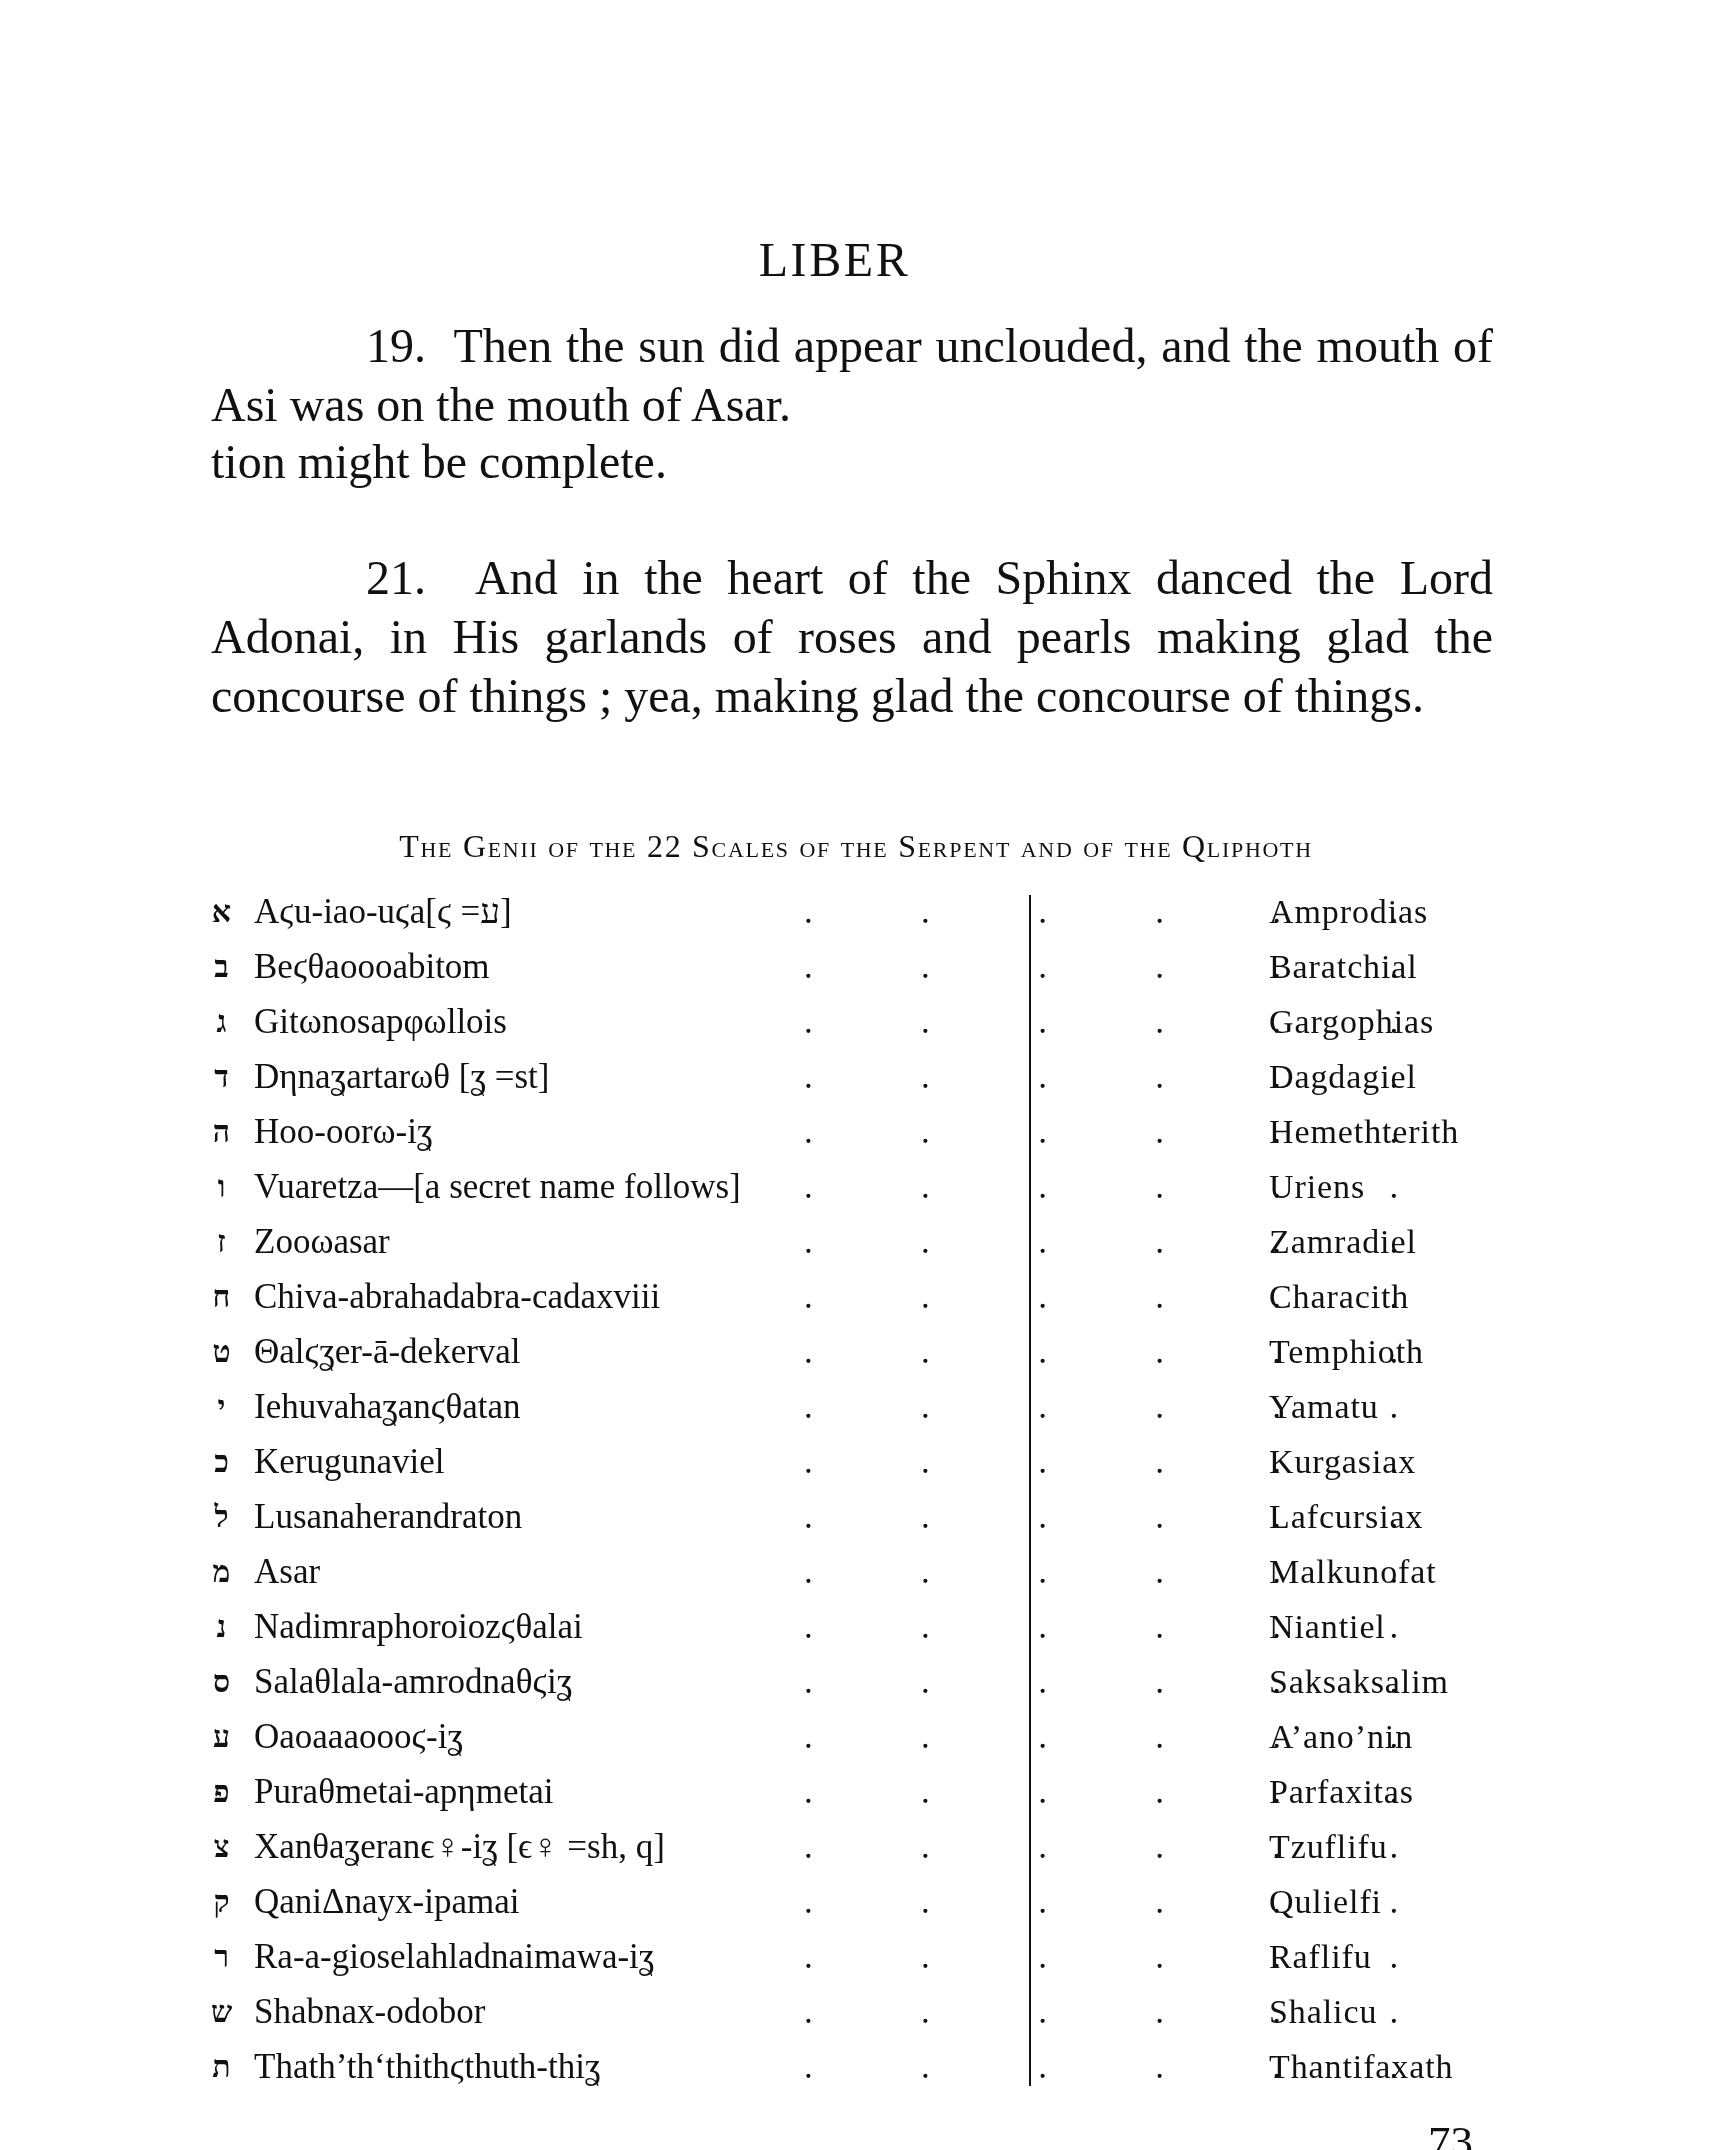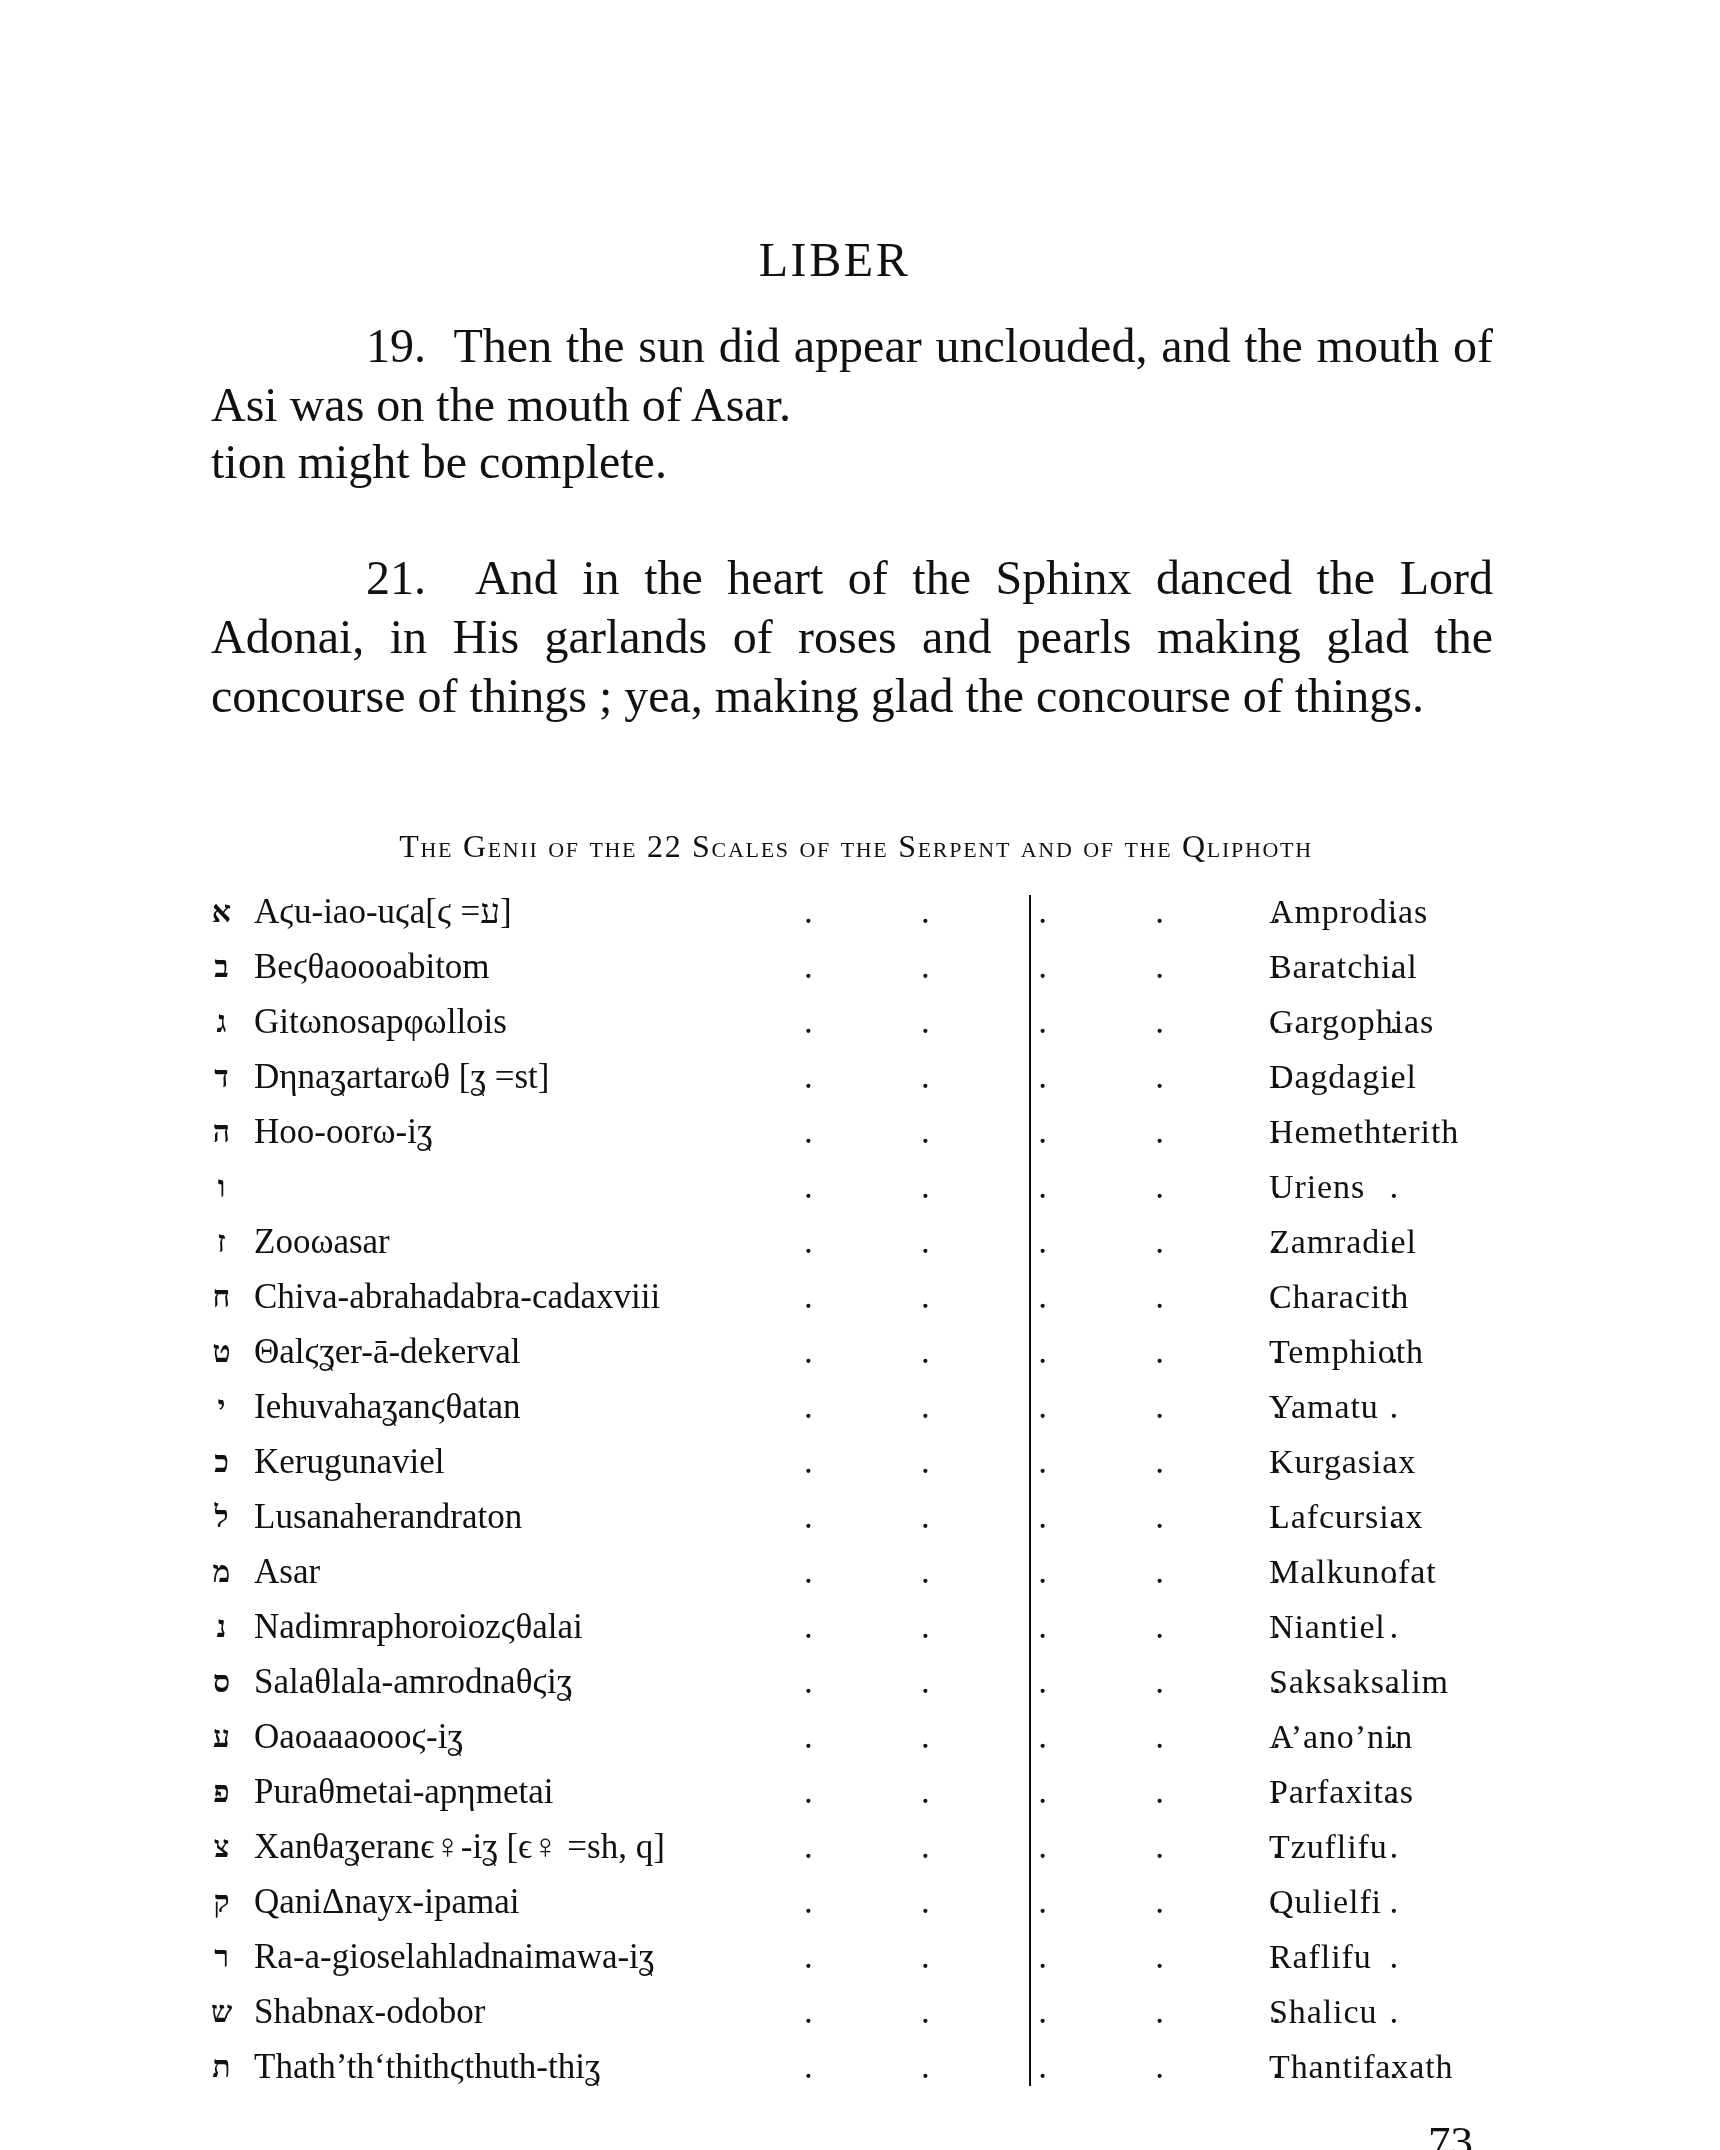--- a/index.html
+++ b/index.html
@@ -114,20 +114,21 @@
           <span>.</span>
           <span>.</span>
           <span>.</span>
           <span>.</span>
           <span>.</span>
         </span>
         <span class="qliphoth">Hemethterith</span>
       </div>
       <div class="row">
         <span class="hebrew">ו</span>
+        <span class="genius">Vuaretza—[a secret name follows]</span>
         <span class="dots">
           <span>.</span>
           <span>.</span>
           <span>.</span>
           <span>.</span>
           <span>.</span>
           <span>.</span>
         </span>
         <span class="qliphoth">Uriens</span>
       </div>

